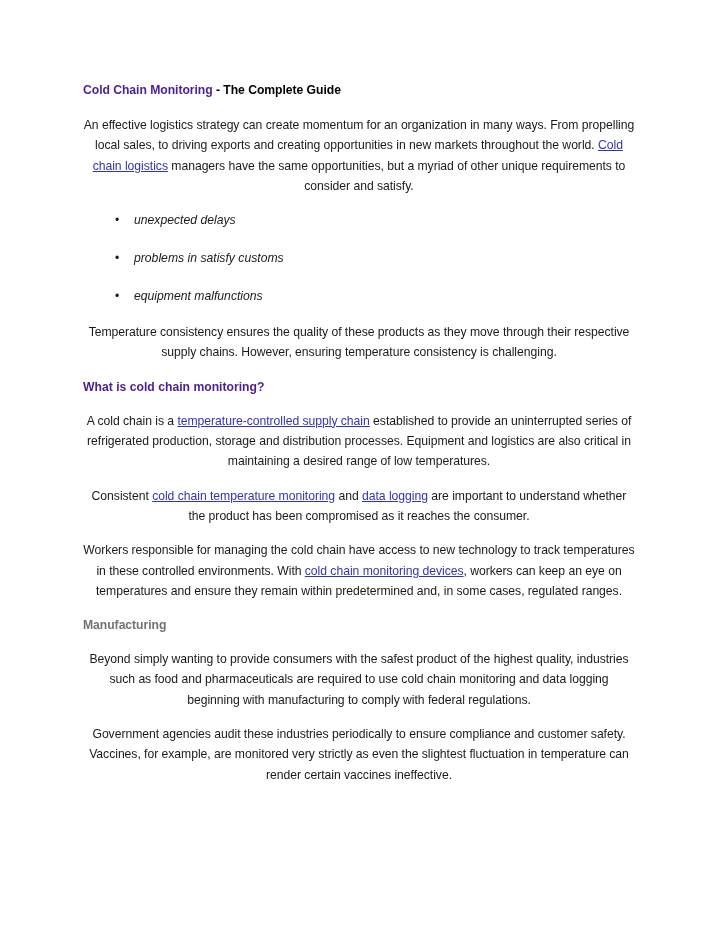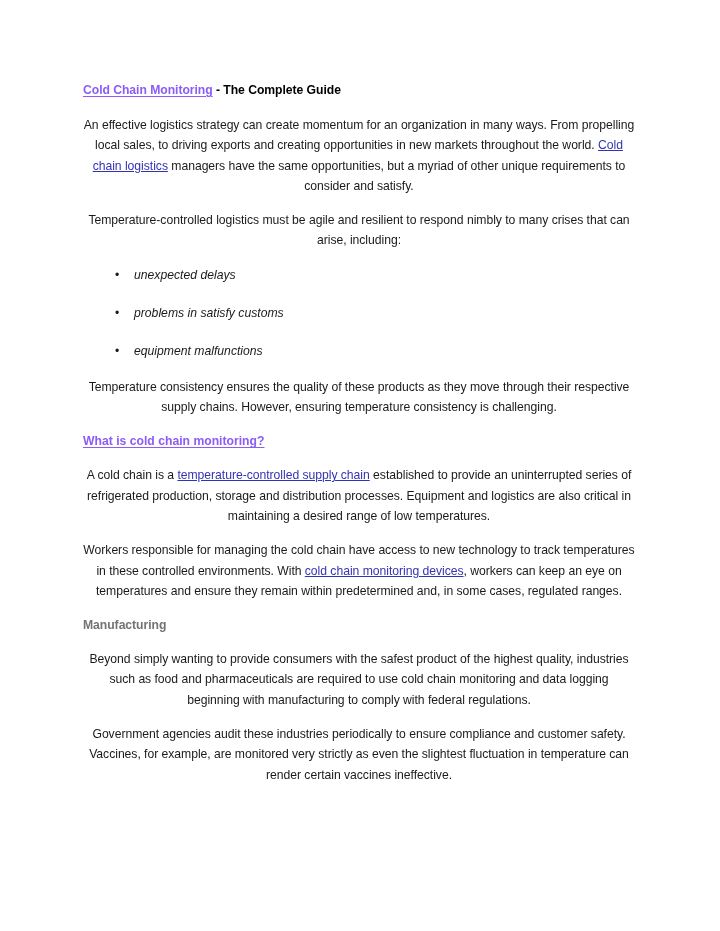--- a/index.html
+++ b/index.html
@@ -61,22 +61,21 @@
   }
 
   
   a.link,
   span.link {
     color: #3333b5;
     text-decoration: underline;
     text-underline-offset: 1px;
   }
   span.link-strong {
-    color: #8b5cf6;
-    text-decoration: underline;
+    color: #4c1d95;
     font-weight: bold;
     text-underline-offset: 1.5px;
   }
 
   
   ul.bullets {
     list-style: none;
     margin: 0 0 14px 0;
     padding: 0;
   }
@@ -108,38 +107,38 @@
 </head>
 <body>
 
 <div class="page">
   <div class="doc-body">
 
     <div class="title-line"><span class="link-strong">Cold Chain Monitoring</span><span> - The Complete Guide</span></div>
 
     <p class="para"><span>An effective logistics strategy can create momentum for an organization in many ways. From propelling local sales, to driving exports and creating opportunities in new markets throughout the world. </span><span class="link">Cold chain logistics</span><span> managers have the same opportunities, but a myriad of other unique requirements to consider and satisfy.</span></p>
 
-    <p class="para">Temperature-controlled logistics must be agile and resilient to respond nimbly to many crises that can arise, including:</p>
 
     <div class="list-block">
       <ul class="bullets">
         <li><span class="bullet-dot">•</span><span>unexpected delays</span></li>
         <li><span class="bullet-dot">•</span><span>problems in satisfy customs</span></li>
         <li><span class="bullet-dot">•</span><span>equipment malfunctions</span></li>
       </ul>
     </div>
 
 
     <p class="para">Temperature consistency ensures the quality of these products as they move through their respective supply chains. However, ensuring temperature consistency is challenging.</p>
 
     <div class="heading-link-block"><span class="link-strong">What is cold chain monitoring?</span></div>
 
     <p class="para"><span>A cold chain is a </span><span class="link">temperature-controlled supply chain</span><span> established to provide an uninterrupted series of refrigerated production, storage and distribution processes. Equipment and logistics are also critical in maintaining a desired range of low temperatures.</span></p>
 
 
+    <p class="para"><span>Consistent </span><span class="link">cold chain temperature monitoring</span><span> and </span><span class="link">data logging</span><span> are important to understand whether the product has been compromised as it reaches the consumer.</span></p>
 
     <p class="para"><span>Workers responsible for managing the cold chain have access to new technology to track temperatures in these controlled environments. With </span><span class="link">cold chain monitoring devices</span><span>, workers can keep an eye on temperatures and ensure they remain within predetermined and, in some cases, regulated ranges.</span></p>
 
     <div class="sub-heading">Manufacturing</div>
 
     <p class="para">Beyond simply wanting to provide consumers with the safest product of the highest quality, industries such as food and pharmaceuticals are required to use cold chain monitoring and data logging beginning with manufacturing to comply with federal regulations.</p>
 
     <p class="para">Government agencies audit these industries periodically to ensure compliance and customer safety. Vaccines, for example, are monitored very strictly as even the slightest fluctuation in temperature can render certain vaccines ineffective.</p>
 
   </div>

